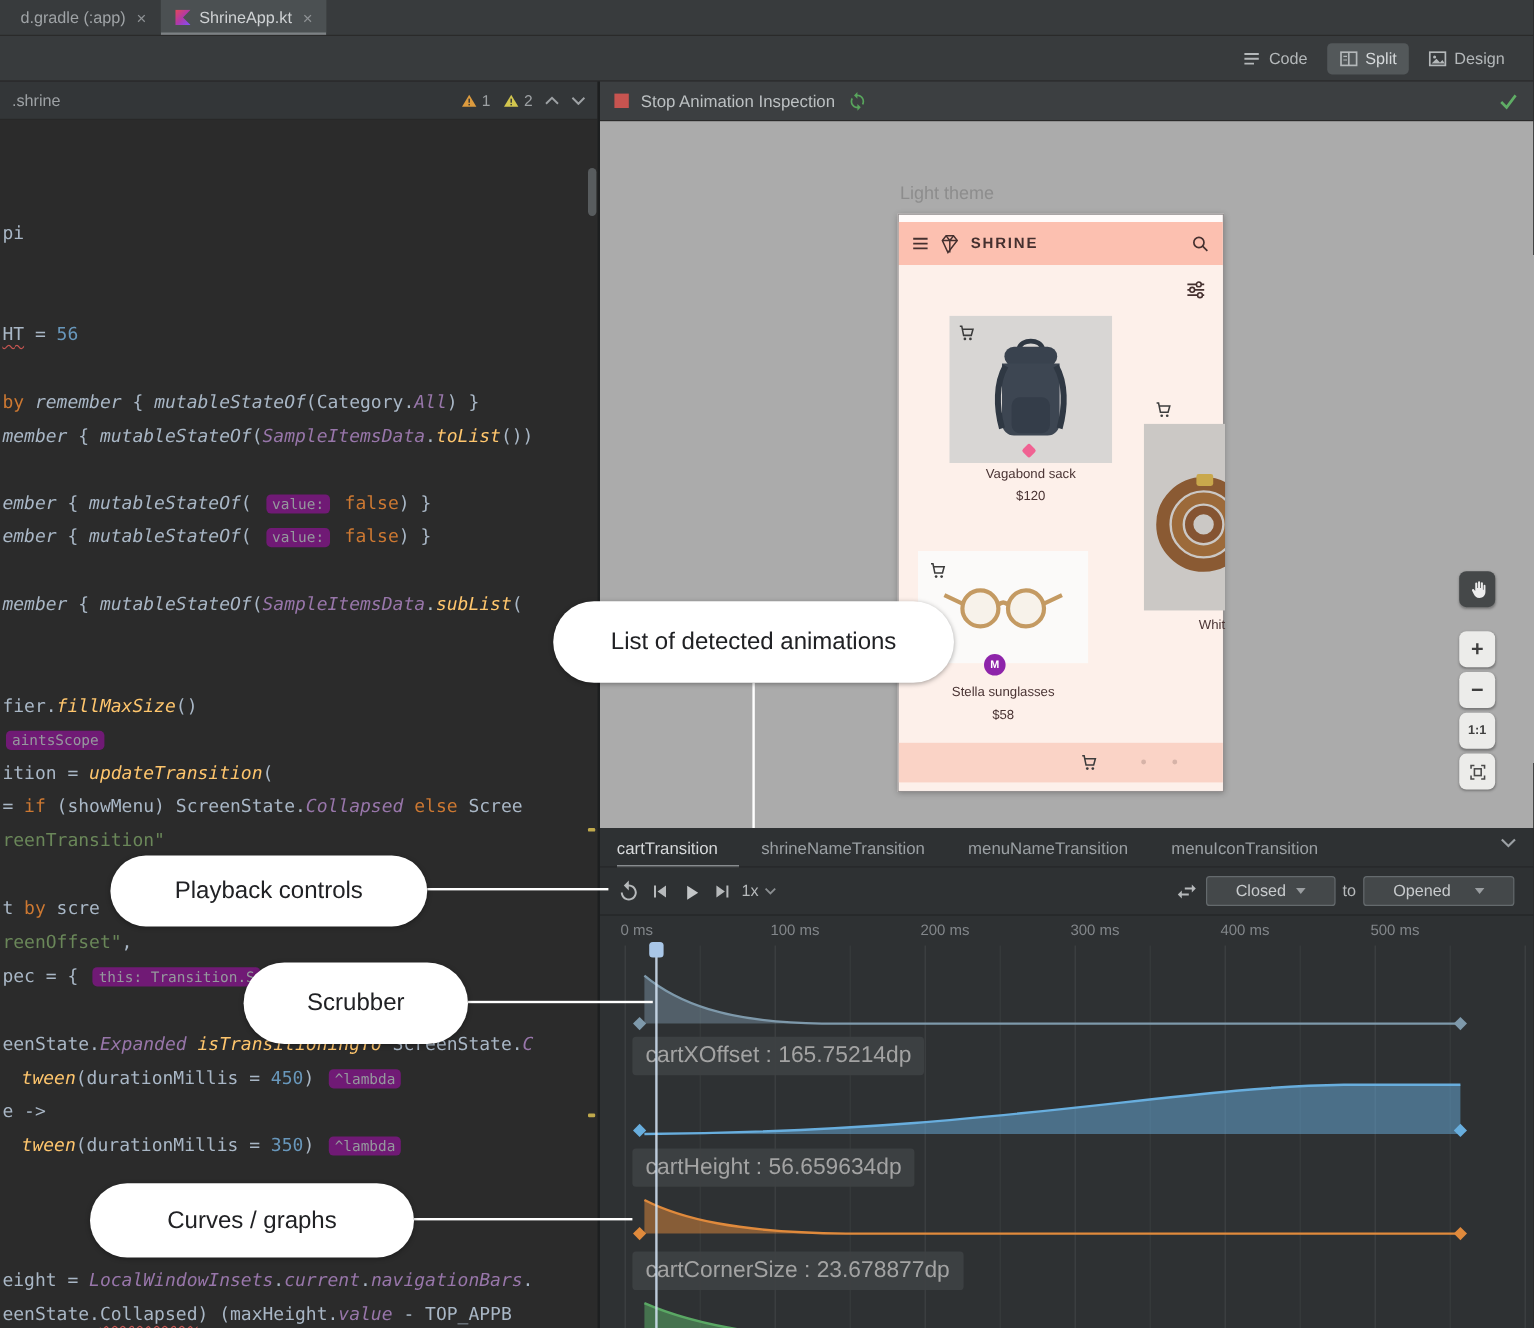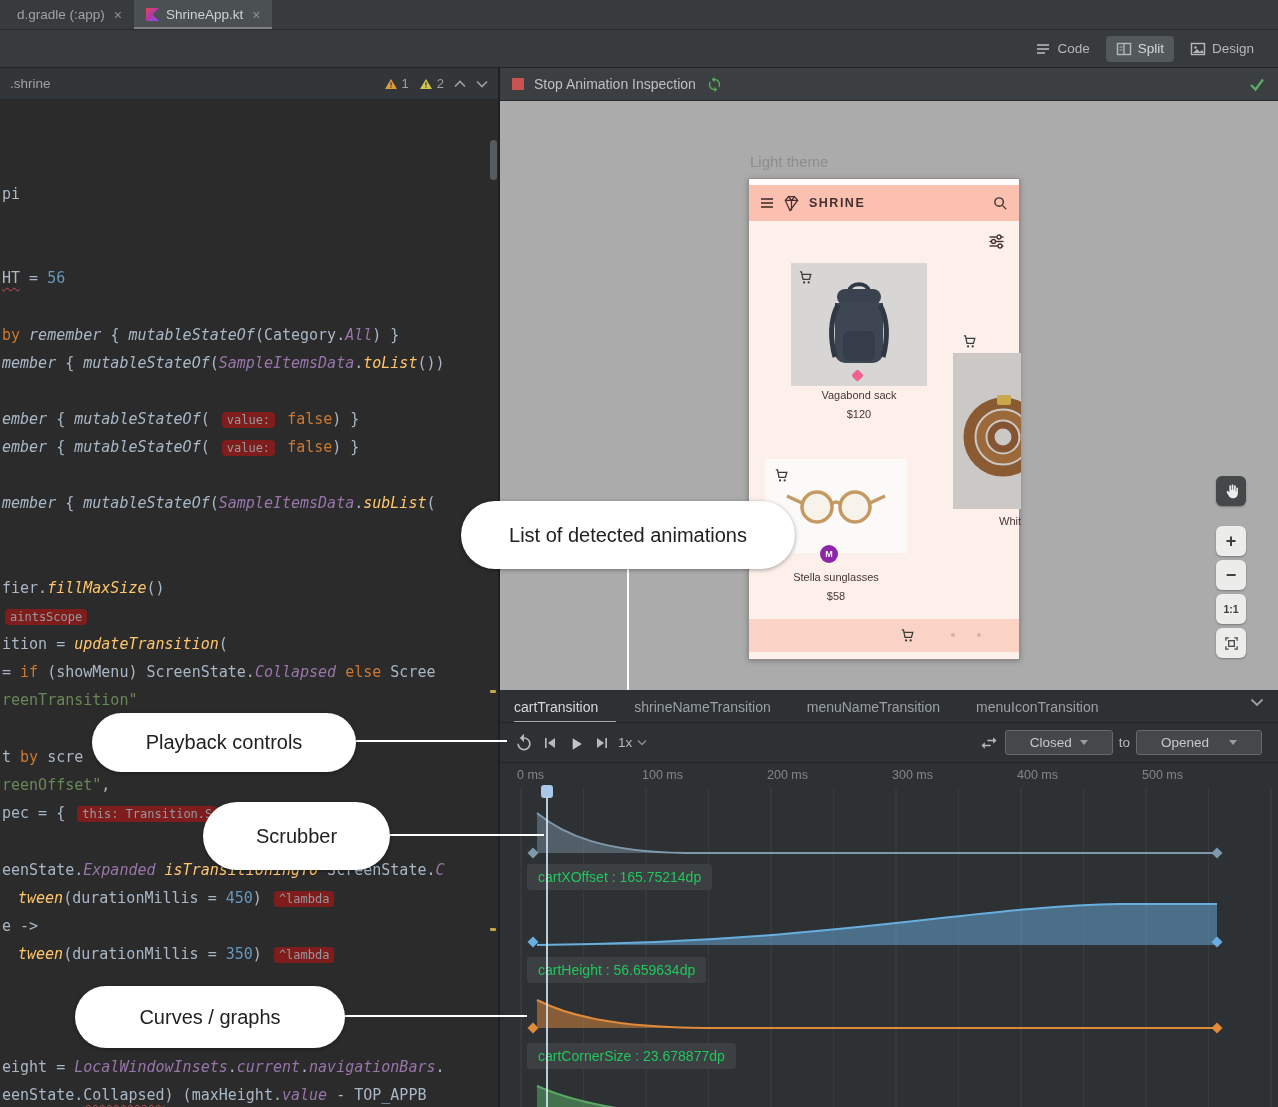--- a/index.html
+++ b/index.html
@@ -29,21 +29,21 @@
 .warn-item{display:flex;align-items:center;gap:4px}
 .code{position:absolute;left:0;top:0;right:10px;bottom:0;overflow:hidden}
 .cl{position:absolute;left:2px;white-space:pre;font-family:"DejaVu Sans Mono",monospace;font-size:15px;line-height:20px;height:20px}
 .c-plain{color:#a9b7c6}
 .c-kw{color:#cc7832}
 .c-num{color:#6897bb}
 .c-str{color:#6a8759}
 .c-fn{color:#ffc66d;font-style:italic}
 .c-fni{color:#a9b7c6;font-style:italic}
 .c-prop{color:#9876aa;font-style:italic}
-.c-chip{background:#7f1d1d;color:#95999d;font-size:12px;border-radius:4px;padding:1px 5px;margin:0 3px;font-family:"DejaVu Sans Mono",monospace}
+.c-chip{background:#701a75;color:#95999d;font-size:12px;border-radius:4px;padding:1px 5px;margin:0 3px;font-family:"DejaVu Sans Mono",monospace}
 .c-warnu{color:#a9b7c6;text-decoration:underline wavy #c75450 1px;text-underline-offset:4px}
 .ed-scroll{position:absolute;right:0;top:32px;width:10px;bottom:0;z-index:4}
 .ed-thumb{position:absolute;top:40px;right:1px;height:40px;width:7px;background:#585c5e;border-radius:4px}
 .ed-mark{position:absolute;right:2px;width:6px;height:3px;background:#c0a94c;border-radius:1px}
 .vdivider{position:absolute;left:498px;top:68px;width:2px;bottom:0;background:#1d1f20;z-index:5}
 
 
 .preview-pane{position:absolute;left:500px;top:68px;right:0;bottom:0}
 .pv-header{position:absolute;top:0;left:0;right:0;height:33px;background:#3c3f41;border-bottom:1px solid #2a2a2a;display:flex;align-items:center;padding:0 12px;gap:10px}
 .stop-square{width:12px;height:12px;background:#c75450}
@@ -91,21 +91,21 @@
 .pb-icon{display:inline-flex;width:20px;height:20px}
 .speed{display:flex;align-items:center;gap:5px;color:#b6b9bb;font-size:13.5px}
 .spacer{flex:1}
 .combo{height:25px;min-width:102px;background:#44484a;border:1px solid #646a6d;border-radius:3px;display:flex;align-items:center;padding:0 24px;color:#c7cacc;font-size:13.5px;gap:8px}
 .combo.wide{min-width:126px}
 .combo .caret{margin-left:auto;width:0;height:0;border-left:4.5px solid transparent;border-right:4.5px solid transparent;border-top:5px solid #9a9ea1}
 .toword{color:#b6b9bb;font-size:13.5px}
 .tl-ruler{position:absolute;top:73px;left:0;right:0;height:25px;z-index:2}
 .ruler-label{position:absolute;top:5px;font-size:12.5px;color:#82868a;white-space:nowrap}
 #curves{position:absolute;left:0;top:0;width:778px;height:417px;z-index:1}
-.track-chip{position:absolute;background:rgba(62,65,67,.92);color:#22c55e;font-size:14px;padding:5px 11px;border-radius:3px;z-index:3;white-space:nowrap}
+.track-chip{position:absolute;background:rgba(62,65,67,.92);color:#a3a3a3;font-size:19px;padding:5px 11px;border-radius:3px;z-index:3;white-space:nowrap}
 .scrubber-line{position:absolute;top:95px;width:2px;height:322px;background:rgba(213,229,247,.85);z-index:4}
 .scrubber-handle{position:absolute;top:95px;width:12px;height:13px;background:#a9c7e8;border-radius:3px;z-index:4}
 
 
 .callout{position:absolute;background:#fff;display:flex;align-items:center;justify-content:center;font-size:20px;color:#202124;z-index:60;box-shadow:0 1px 4px rgba(0,0,0,.35);white-space:nowrap}
 .callout-line{position:absolute;background:#fff;z-index:55}
 </style>
 </head>
 <body>
 

